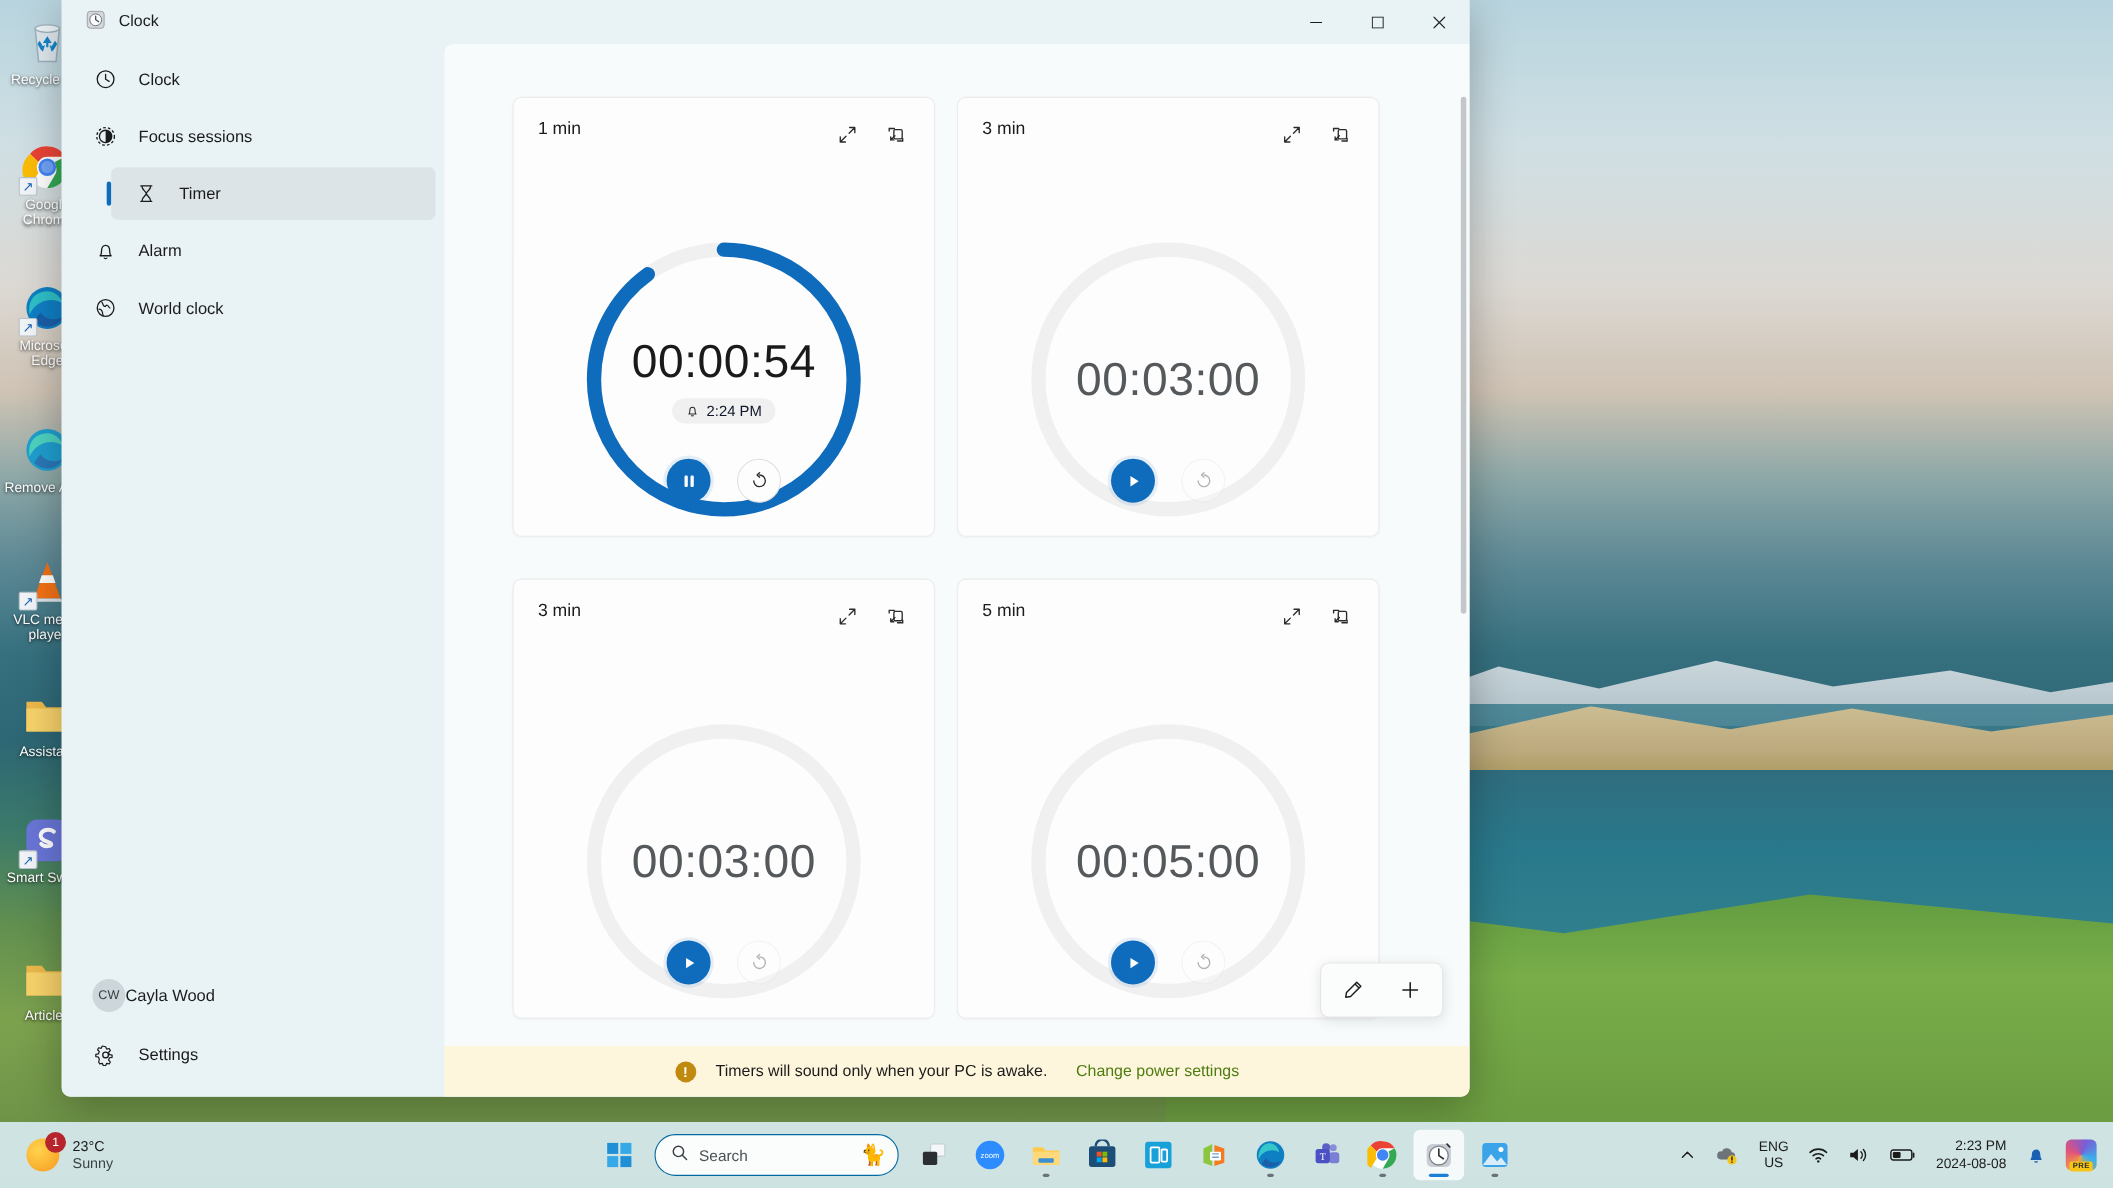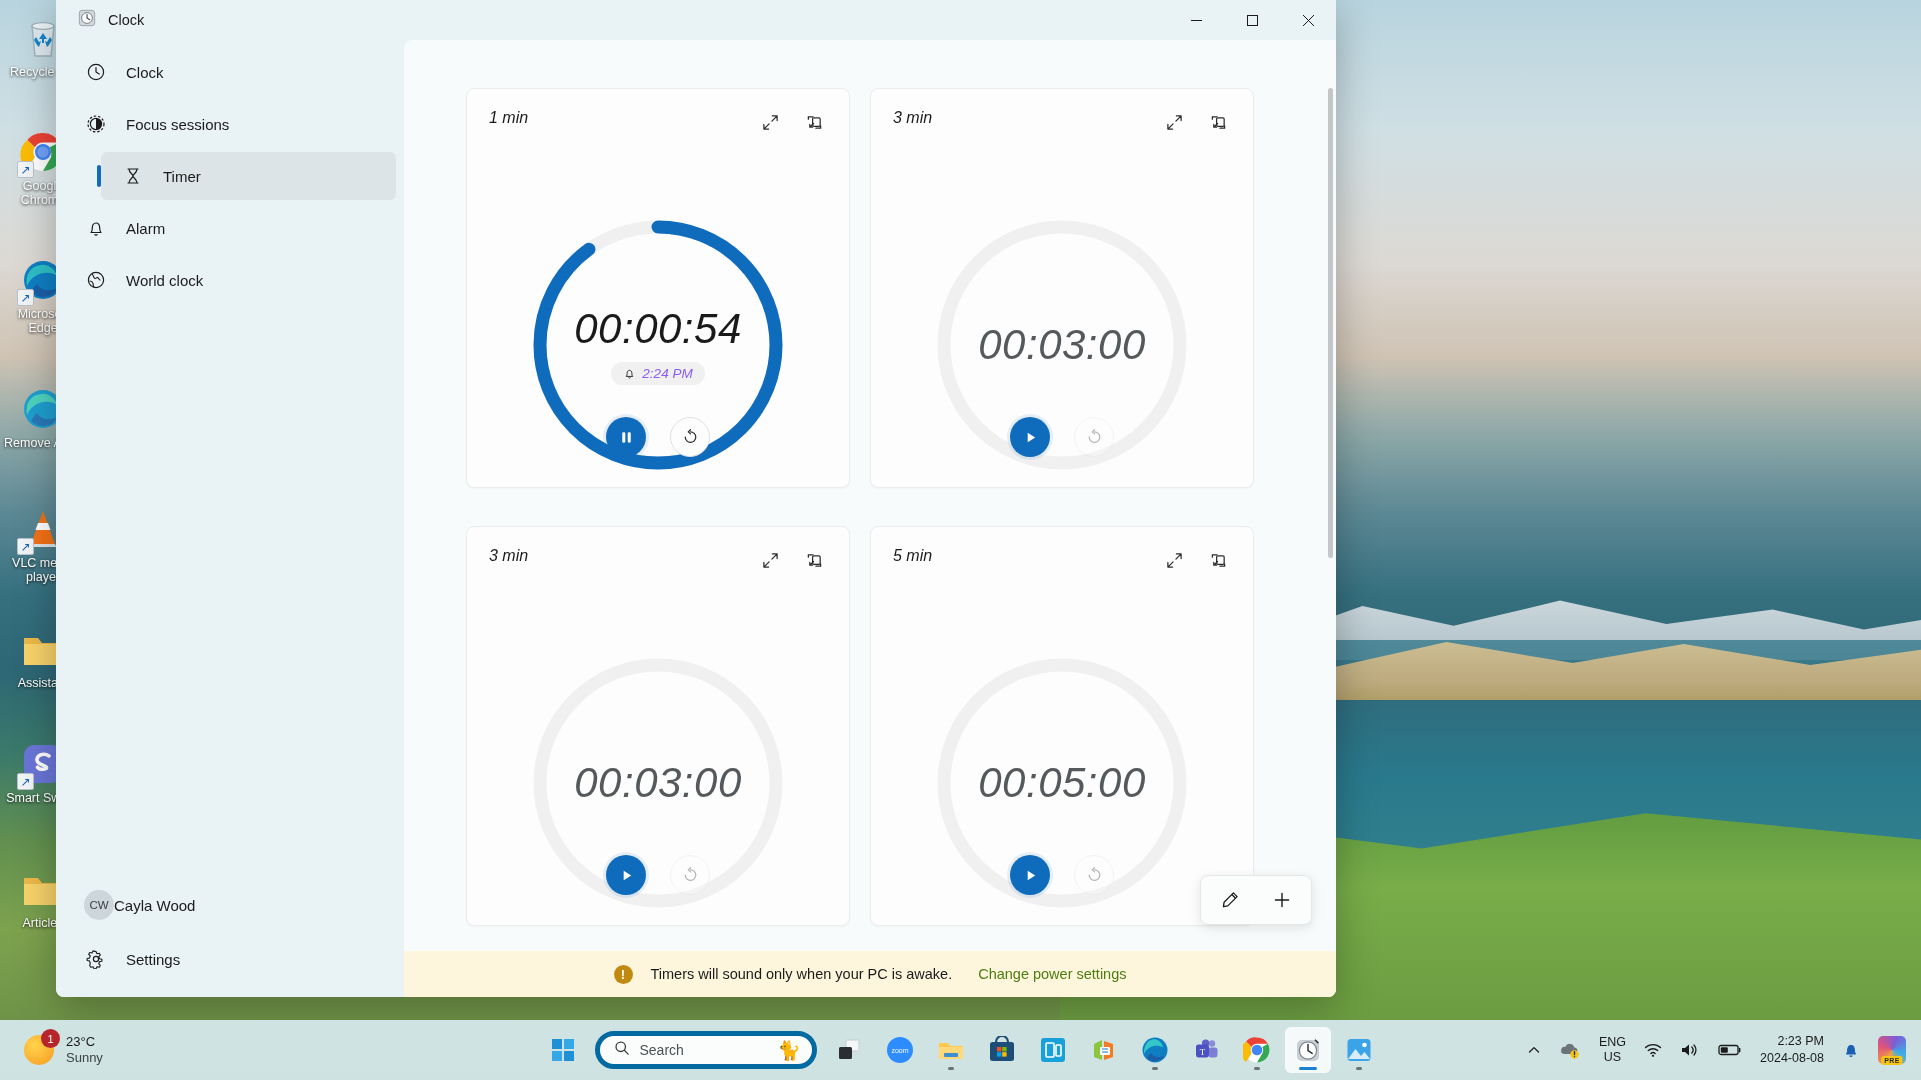--- a/index.html
+++ b/index.html
@@ -132,21 +132,21 @@
   
   #content {
     flex: 1; background: #f7fbfc; position: relative;
     border-top-left-radius: 8px; overflow: hidden;
     display: flex; flex-direction: column;
   }
   #timer-scroll {
     flex: 1; position: relative; overflow: hidden; padding: 48px 0 0 62px;
   }
   #timer-grid {
-    display: grid; grid-template-columns: 384px 384px; gap: 38px 20px; font-style: italic;
+    display: grid; grid-template-columns: 384px 384px; gap: 38px 20px;
   }
   .timer-card {
     background: #fdfdfd; border: 1px solid #ececec; border-radius: 8px;
     height: 400px; position: relative; padding: 20px 22px;
     box-shadow: 0 1px 2px rgba(0,0,0,.03);
   }
   .card-head { display: flex; align-items: flex-start; justify-content: space-between; }
   .card-title { font-size: 16px; color: #1b1b1b; }
   .card-actions { display: flex; gap: 18px; align-items: center; }
   .card-icon-btn {
@@ -165,21 +165,21 @@
   }
   .ring-time {
     font-size: 42px; color: #2b2b2b; letter-spacing: .5px;
     font-family: "Liberation Sans", sans-serif;
   }
   .ring-time.running { color: #1a1a1a; }
   .ring-time.idle { color: #55595c; }
   .alarm-chip {
     display: flex; align-items: center; gap: 6px;
     background: #f0f0f0; border-radius: 13px; padding: 4px 12px;
-    font-size: 13.5px; color: #8b5cf6;
+    font-size: 13.5px; color: #0f172a;
   }
 
   .card-controls {
     position: absolute; left: 50%; bottom: 30px; transform: translateX(-50%);
     display: flex; align-items: center; gap: 24px;
   }
   .ctl-primary {
     width: 40px; height: 40px; border-radius: 50%; background: #0f6cbd;
     display: flex; align-items: center; justify-content: center;
     cursor: default; box-shadow: 0 0 0 3px rgba(15,108,189,.10);
@@ -256,21 +256,21 @@
   }
   .tb-btn.active { background: rgba(255,255,255,.78); }
   .tb-ind {
     position: absolute; bottom: 3px; left: 50%; transform: translateX(-50%);
     width: 6px; height: 3px; border-radius: 2px; background: #6b7175;
   }
   .tb-ind.wide { width: 18px; background: #1c7fd6; }
 
   #search-pill {
     width: 222px; height: 38px; border-radius: 19px; background: #fbfdfd;
-    border: 5px solid #0369a1; display: flex; align-items: center;
+    border: 1px solid #0369a1; display: flex; align-items: center;
     padding: 0 10px 0 14px; gap: 10px; cursor: default; margin: 0 4px;
   }
   #search-text { font-size: 14px; color: #4a5054; flex: 1; }
   #search-cat { font-size: 19px; }
 
   #tray {
     position: absolute; right: 0; height: 60px; display: flex; align-items: center;
     gap: 4px; padding-right: 8px;
   }
   .tray-btn {

